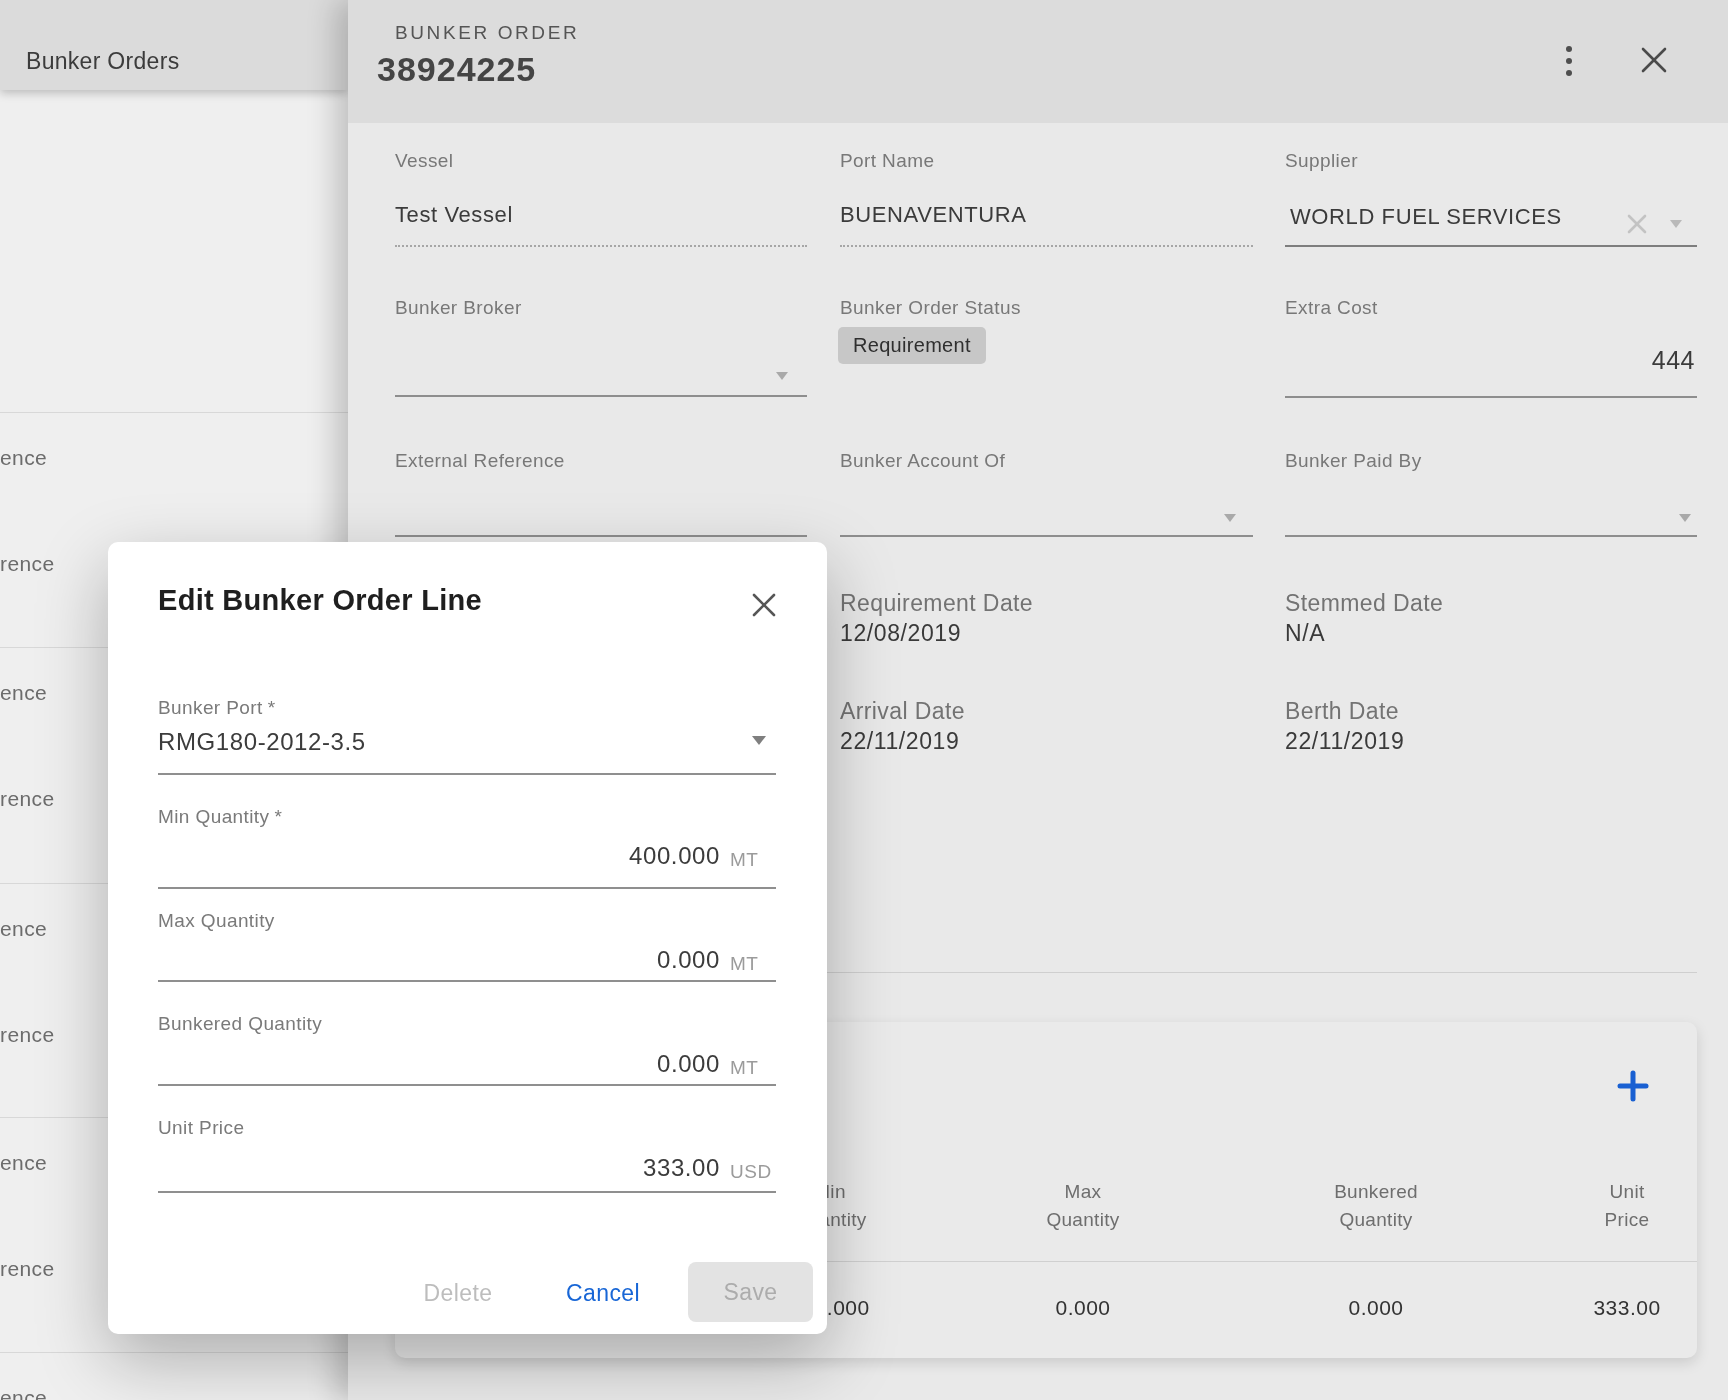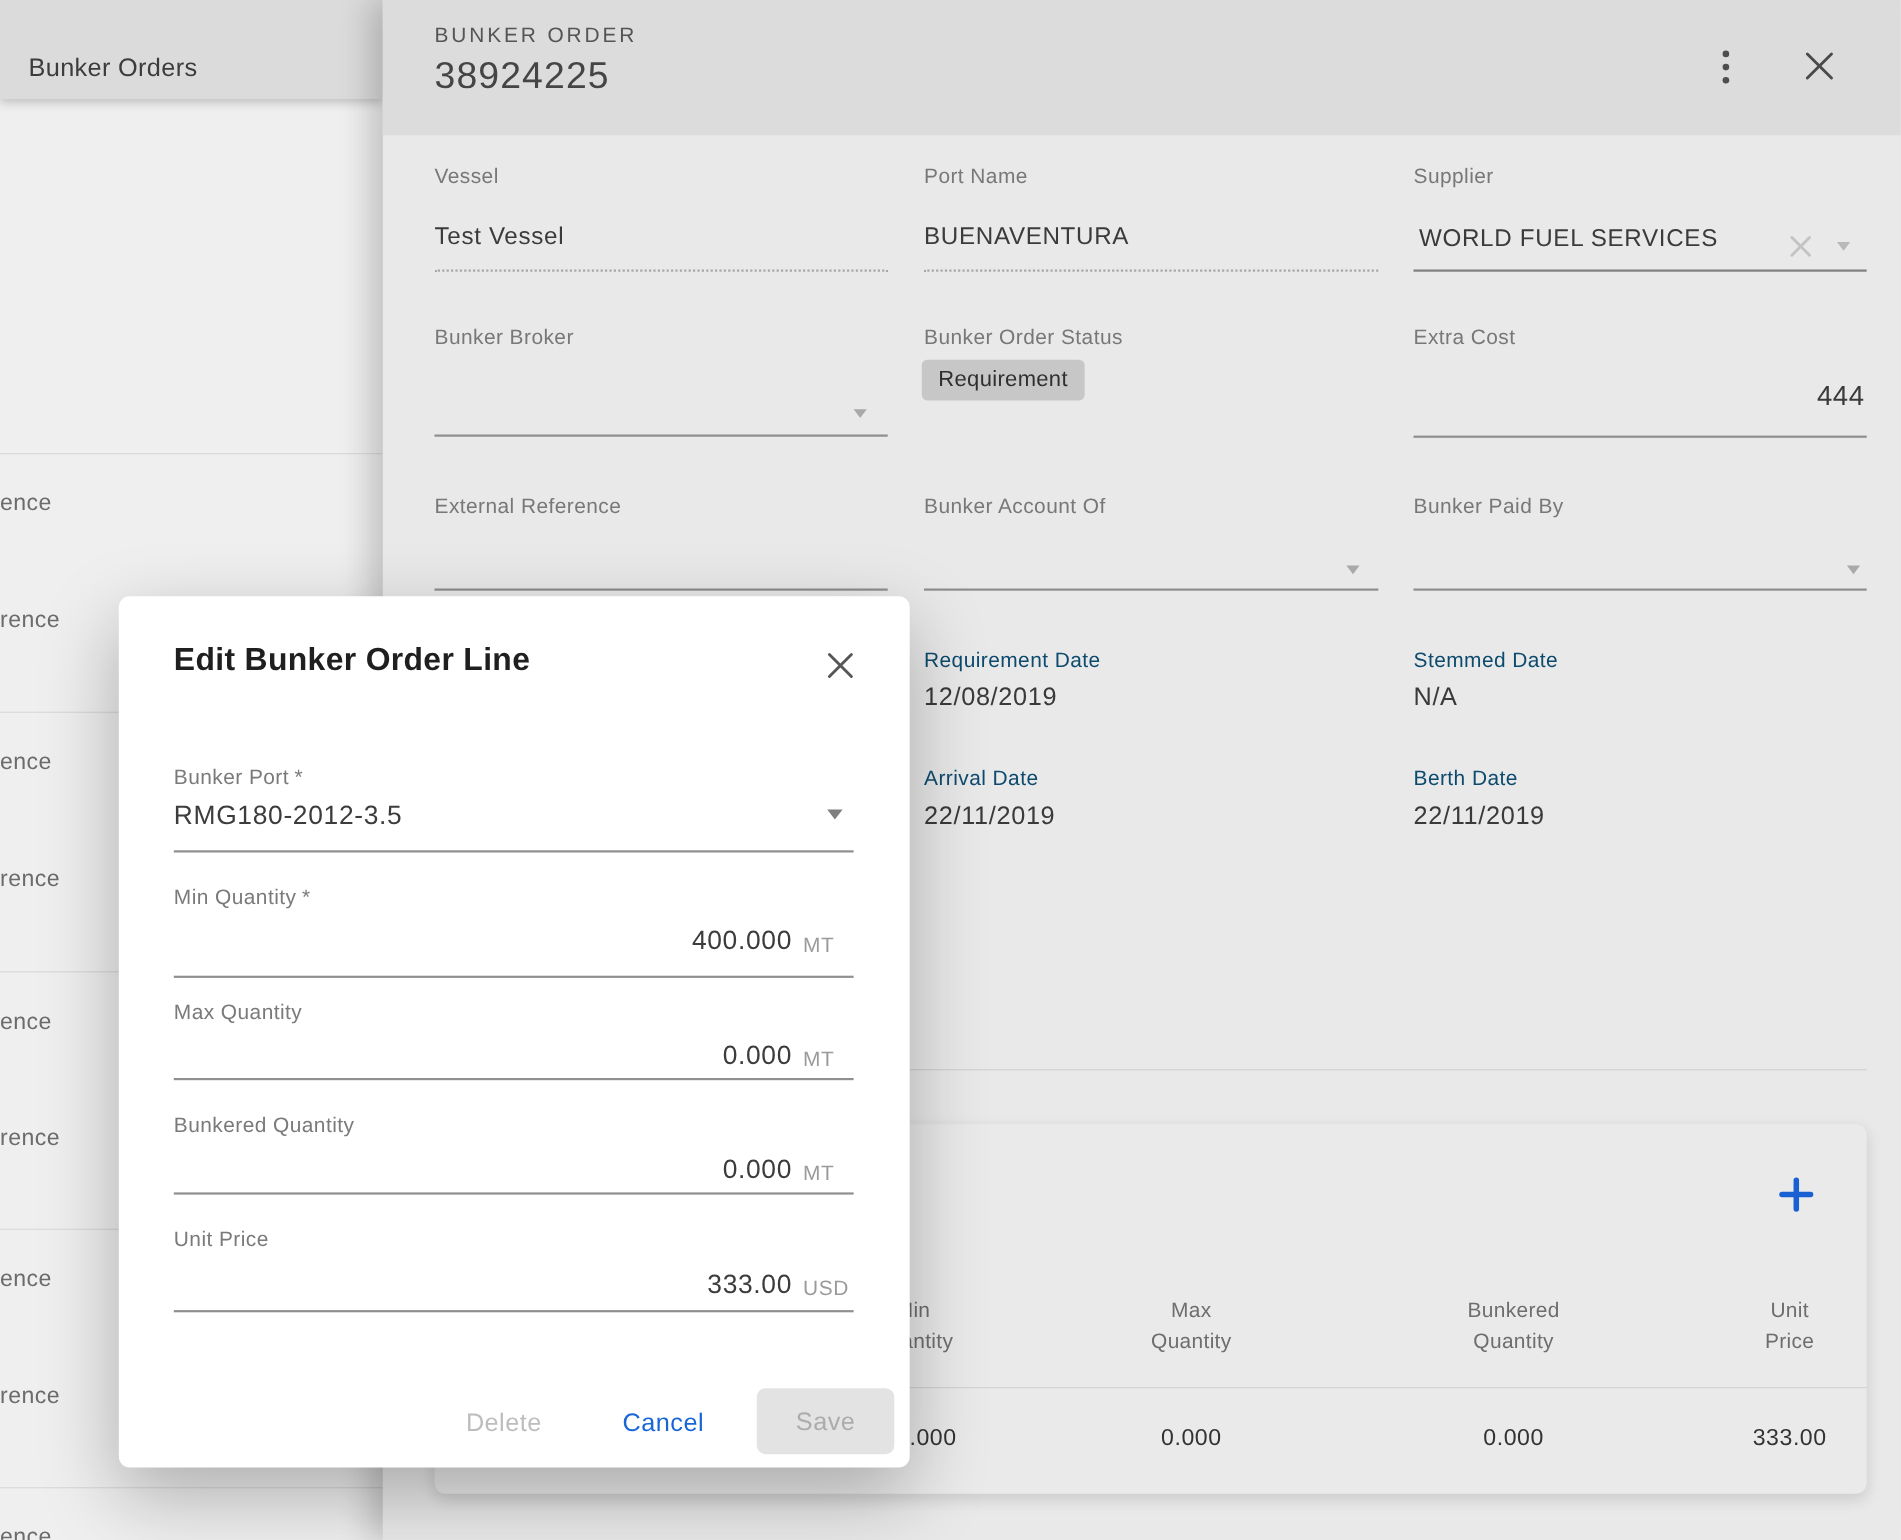--- a/index.html
+++ b/index.html
@@ -9,32 +9,32 @@
   
   .left-page{left:0;top:0;width:348px;height:1400px;background:#EFEFEF}
   .left-header{left:0;top:0;width:348px;height:90px;background:#DBDBDB;box-shadow:0 3px 9px rgba(0,0,0,.22)}
   .left-title{left:26px;top:48px;font-size:23px;letter-spacing:.3px;color:#3C3C3C}
   .row-divider{height:0;border-top:1px solid #D8D8D8;width:348px}
   .frag{left:0;font-size:21px;color:#6C6C6C;letter-spacing:.4px}
   
   .panel{left:348px;top:0;width:1380px;height:1400px;background:#E9E9E9;box-shadow:-12px 0 28px rgba(0,0,0,.20)}
   .panel-header{left:0;top:0;width:1380px;height:123px;background:#DCDCDC}
   .eyebrow{left:47px;top:22px;font-size:19px;letter-spacing:2.6px;color:#555;font-weight:500}
-  .order-id{left:47px;top:50px;font-size:34px;font-weight:400;letter-spacing:1px;color:#454545}
+  .order-id{left:29px;top:50px;font-size:34px;font-weight:700;letter-spacing:1px;color:#454545}
   .kebab{width:28px;height:36px;cursor:pointer}
   .kebab .dot{position:absolute;left:11px;width:6px;height:6px;border-radius:50%;background:#4E4E4E}
   .f-label{font-size:19px;color:#787878;letter-spacing:.4px}
   .f-value{font-size:22px;color:#3B3B3B;letter-spacing:.6px}
   .uline{height:0;border-bottom:2px solid #8E8E8E}
   .uline.dotted{border-bottom:2px dotted #A6A6A6}
   .caret{width:0;height:0;border-left:6px solid transparent;border-right:6px solid transparent;border-top:8px solid #A9A9A9}
   .caret.big{border-left-width:7px;border-right-width:7px;border-top-width:9px;border-top-color:#7F7F7F}
   .badge{display:inline-block;background:#C7C7C7;border-radius:5px;padding:7px 15px;font-size:20px;color:#2F2F2F;letter-spacing:.3px}
   .num-right{text-align:right;font-size:25px;color:#3B3B3B;letter-spacing:.5px}
-  .date-label{font-size:19px;color:#0c4a6e;letter-spacing:.4px}
+  .date-label{font-size:23px;color:#737373;letter-spacing:.4px}
   .date-value{font-size:23px;color:#3A3A3A;letter-spacing:.6px}
   .panel-divider{height:0;border-top:1px solid #CFCFCF}
   
   .card{left:47px;top:1022px;width:1302px;height:336px;background:#EAEAEA;border-radius:10px;box-shadow:0 5px 14px rgba(0,0,0,.13)}
   .th{width:180px;text-align:center;font-size:19px;line-height:28px;color:#6E6E6E;letter-spacing:.3px}
   .td{width:180px;text-align:center;font-size:21px;color:#333;letter-spacing:.5px}
   .card-divider{left:0;top:239px;width:1302px;height:0;border-top:1px solid #D0D0D0}
   
   .modal{left:108px;top:542px;width:719px;height:792px;background:#FFF;border-radius:10px;
          box-shadow:0 25px 70px rgba(0,0,0,.28)}

